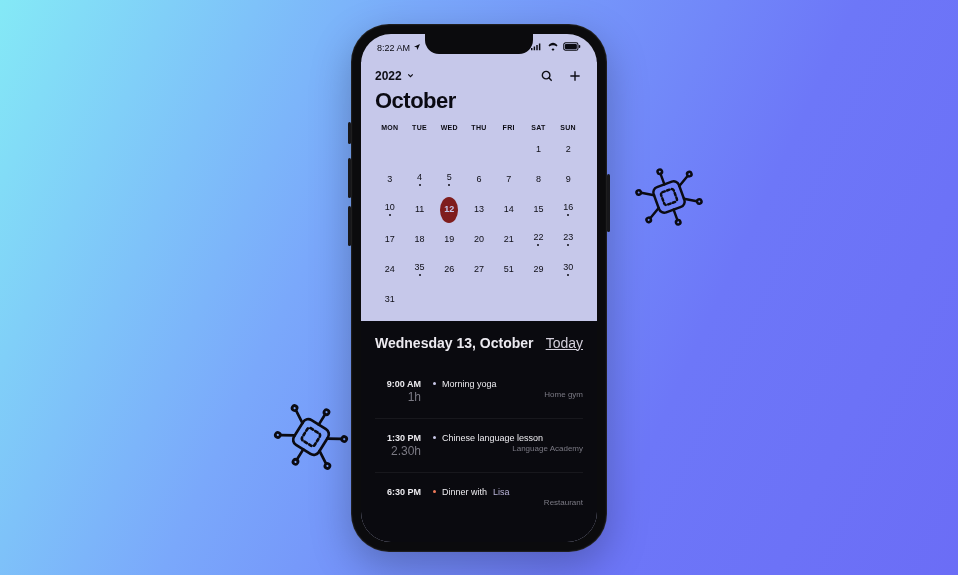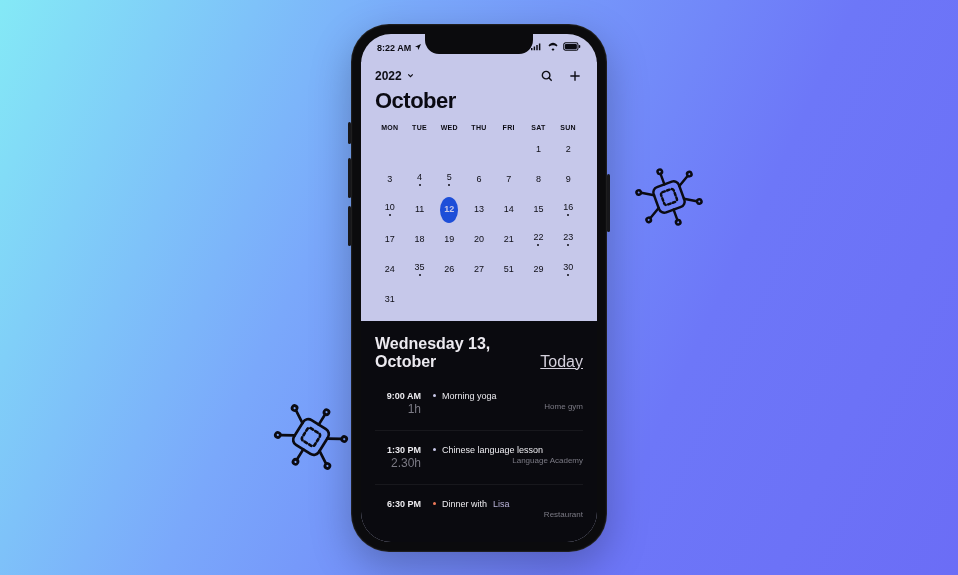--- a/index.html
+++ b/index.html
@@ -37,42 +37,42 @@
   display: flex; flex-direction: column;
 }
 .notch {
   position: absolute; top: 0; left: 50%; transform: translateX(-50%);
   width: 108px; height: 20px; background: #0b0b0d;
   border-bottom-left-radius: 14px; border-bottom-right-radius: 14px;
   z-index: 5;
 }
 .status-bar {
   height: 28px; display: flex; align-items: center; justify-content: space-between;
-  padding: 0 16px; font-size: 9px; font-weight: 700; color: #0b0b12;
+  padding: 0 16px; font-size: 9px; font-weight: 400; color: #0b0b12;
 }
 .status-left { display: flex; align-items: center; gap: 3px; }
 .status-right { display: flex; align-items: center; gap: 4px; }
 .top-pane { background: #c6c8ea; padding: 6px 14px 8px; }
 .year-row { display: flex; align-items: center; justify-content: space-between; margin-bottom: 2px; }
 .year-sel { display: flex; align-items: center; gap: 4px; font-size: 12px; font-weight: 600; color: #0e0e16; cursor: pointer; }
 .year-actions { display: flex; align-items: center; gap: 12px; }
 .icon-btn { width: 16px; height: 16px; display: flex; align-items: center; justify-content: center; cursor: pointer; color: #0e0e16; }
 .month-title { font-size: 22px; font-weight: 700; color: #0a0a12; letter-spacing: -0.5px; margin: 4px 0 10px; }
 .dow { display: grid; grid-template-columns: repeat(7,1fr); text-align: center; font-size: 7px; font-weight: 700; color: #0a0a12; letter-spacing: .3px; margin-bottom: 6px; }
 .grid { display: grid; grid-template-columns: repeat(7,1fr); row-gap: 4px; text-align: center; }
 .cell { position: relative; height: 26px; display: flex; flex-direction: column; align-items: center; justify-content: center; font-size: 9px; color: #0e0e16; font-weight: 500; cursor: pointer; }
 .cell .num { line-height: 1; }
 .cell .dot { width: 2px; height: 2px; background: #0e0e16; border-radius: 50%; margin-top: 2px; }
 .cell.empty { cursor: default; }
 .cell.selected .num {
-  width: 18px; height: 32px; background: #1d4ed8; color: #c6c8ea; border-radius: 50%;
+  width: 18px; height: 32px; background: #7f1d1d; color: #c6c8ea; border-radius: 50%;
   display: flex; align-items: center; justify-content: center; font-weight: bold;
 }
 .bottom-pane { flex: 1; background: #0a0a0f; color: #eceaf0; padding: 14px 14px 10px; overflow: hidden; }
-.detail-head { display: flex; align-items: flex-end; justify-content: space-between; font-size: 16px; font-weight: 600; margin-bottom: 16px; }
+.detail-head { display: flex; align-items: flex-end; justify-content: space-between; font-size: 14px; font-weight: 600; margin-bottom: 24px; }
 .detail-head .today { color: #d4d0dc; font-weight: 500; cursor: pointer; text-decoration: underline; }
 .event { display: flex; gap: 12px; padding: 4px 0 14px; border-bottom: 1px solid rgba(255,255,255,.06); margin-bottom: 10px; text-align: right; }
 .event:last-child { border-bottom: none; margin-bottom: 0; }
 .ev-time { width: 46px; }
 .ev-time .t { font-size: 9px; font-weight: 600; color: #ecebef; }
 .ev-time .d { font-size: 12px; color: #7b7a84; margin-top: 1px; }
 .ev-body { flex: 1; }
 .ev-title { font-size: 9px; font-weight: 500; color: #ecebef; display: flex; align-items: center; gap: 6px; }
 .ev-title::before { content: ""; width: 3px; height: 3px; border-radius: 50%; }
 .ev-loc { font-size: 8px; color: #7b7a84; margin-top: 1px; margin-left: 9px; }

